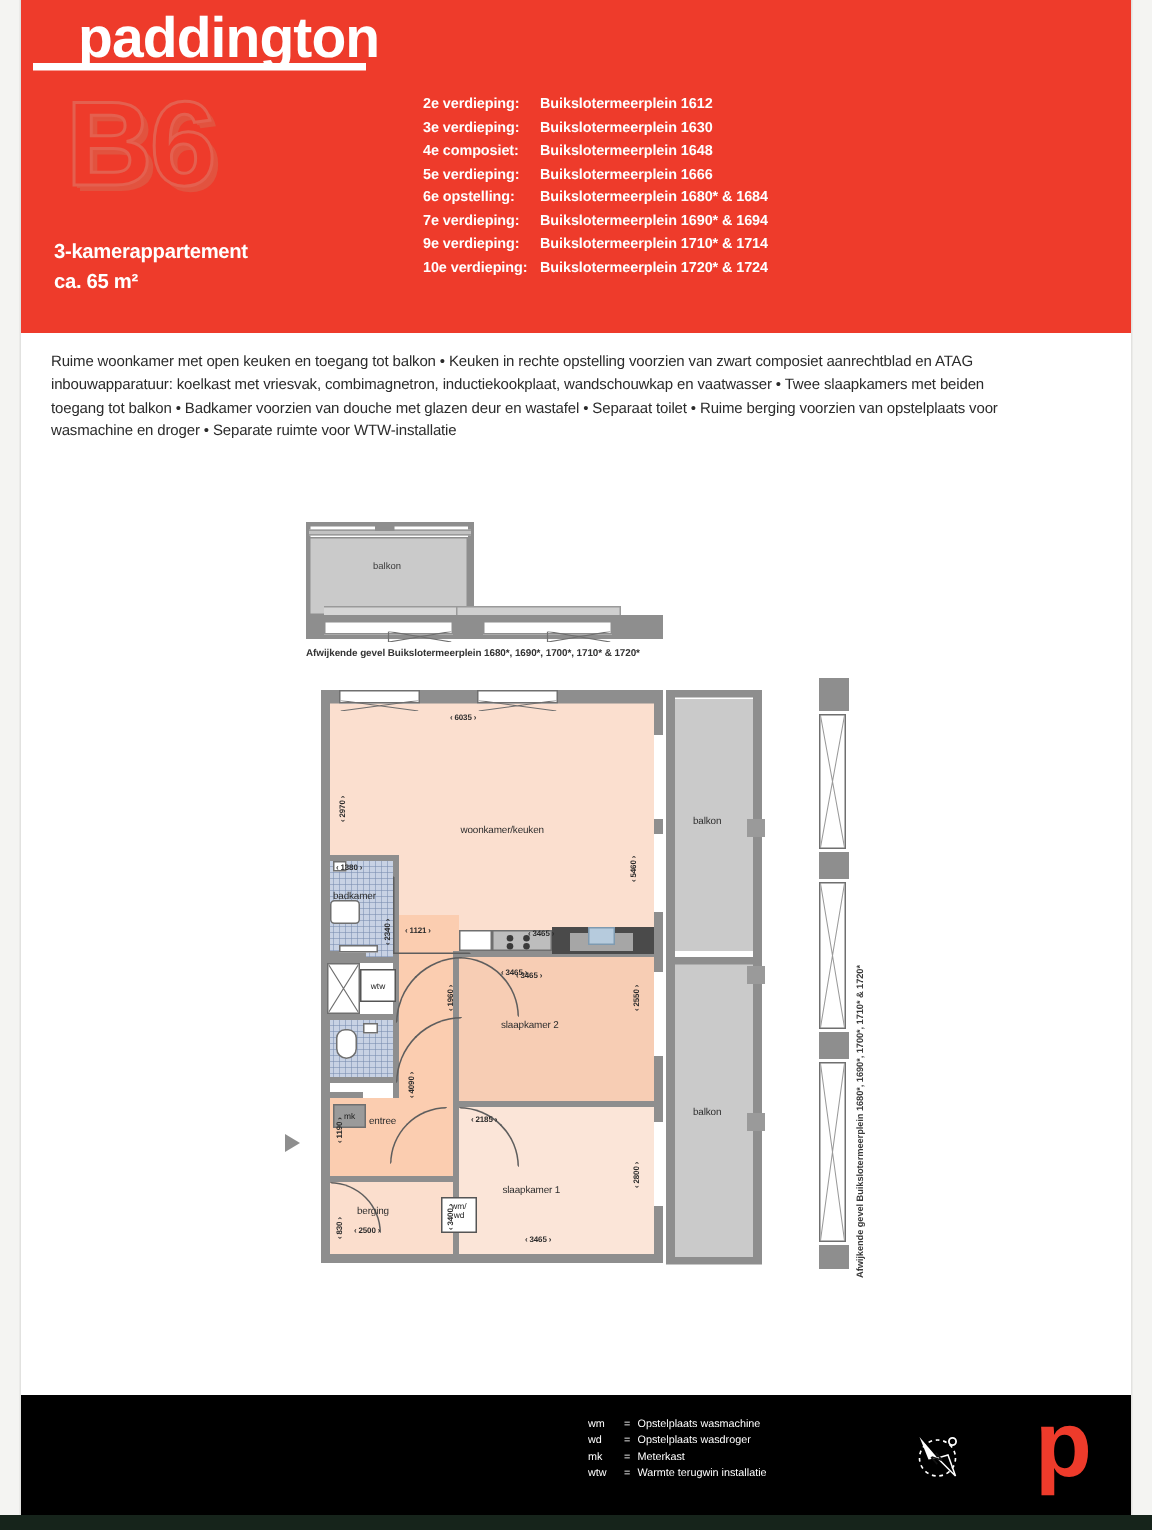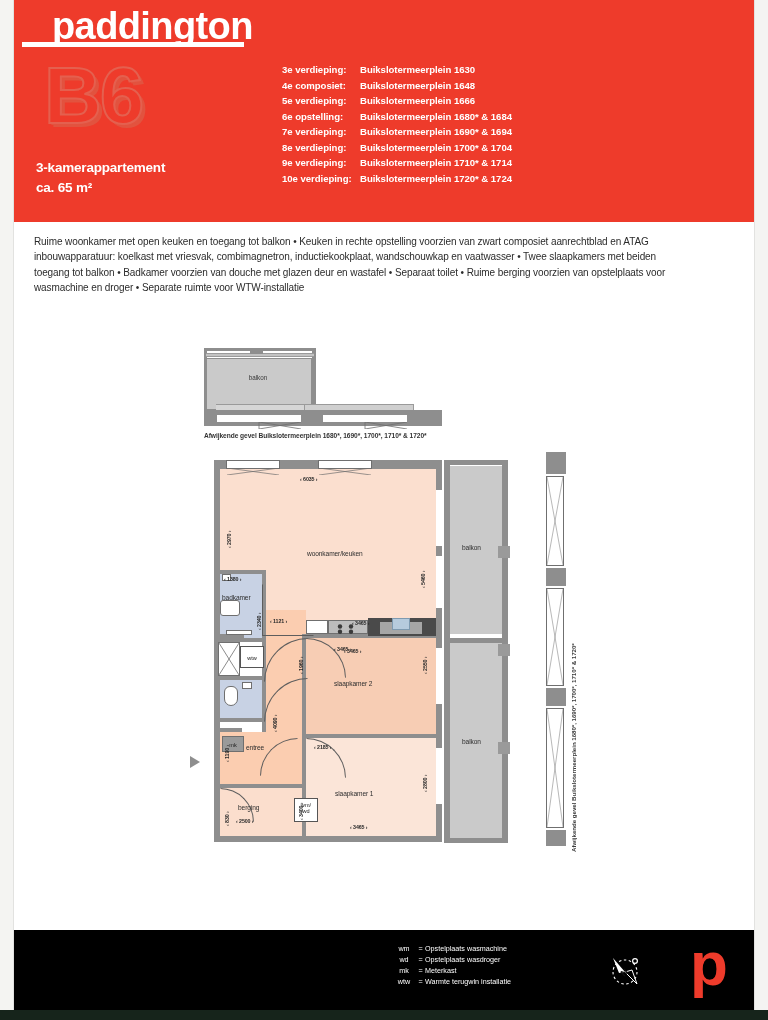--- a/index.html
+++ b/index.html
@@ -100,21 +100,21 @@
   .box-lbl { position: absolute; background: #fff; border: 1px solid #555; font-size: 5.6px; text-align: center; color: #222; line-height: 1.05; }
   .mk-box { position: absolute; background: #9a9a9a; border: 1px solid #6f6f6f; font-size: 5.6px; text-align: center; color: #1c1c1c; }
 
   .entrance-arrow { position: absolute; left: 0; top: 0; width: 0; height: 0;
     border-left: 10px solid #8e8e8e; border-top: 6px solid transparent; border-bottom: 6px solid transparent; }
 
   .sidecaption { position: absolute; font-size: 6.2px; font-weight: bold; color: #3a3a3a;
     white-space: nowrap; transform: rotate(-90deg); transform-origin: left top; letter-spacing: -0.05px; }
 
   
-  .footer { position: absolute; left: 0; top: 930px; width: 740px; height: 80px; background: #000; text-align: center; }
+  .footer { position: absolute; left: 0; top: 930px; width: 740px; height: 80px; background: #000; }
   .legend { position: absolute; left: 378px; top: 14px; }
   .legrow { display: flex; font-size: 7.2px; color: #fff; line-height: 1.52; }
   .legrow .k { width: 24px; flex: 0 0 24px; }
   .legrow .eq { width: 9px; flex: 0 0 9px; }
   .compass { position: absolute; left: 590px; top: 18px; width: 42px; height: 42px; }
   .plogo { position: absolute; left: 676px; top: 10px; color: #ee3b2b; font-size: 62px; font-weight: bold; line-height: 0.78; font-family: "Liberation Sans", sans-serif; }
 </style>
 </head>
 <body>
 
@@ -127,42 +127,42 @@
     <div class="header">
       <div class="brand-rule"></div>
       <div class="brand">paddington</div>
       <div class="bigcode">B6</div>
       <div class="subtitle">
         <div>3-kamerappartement</div>
         <div>ca. 65 m²</div>
       </div>
       <div class="floorlist" id="floorlist">
           <div class="floorrow">
+            <span class="fl">2e verdieping:</span>
+            <span class="ad">Buikslotermeerplein 1612</span>
+          </div>
+          <div class="floorrow">
             <span class="fl">3e verdieping:</span>
             <span class="ad">Buikslotermeerplein 1630</span>
           </div>
           <div class="floorrow">
             <span class="fl">4e composiet:</span>
             <span class="ad">Buikslotermeerplein 1648</span>
           </div>
           <div class="floorrow">
             <span class="fl">5e verdieping:</span>
             <span class="ad">Buikslotermeerplein 1666</span>
           </div>
           <div class="floorrow">
             <span class="fl">6e opstelling:</span>
             <span class="ad">Buikslotermeerplein 1680* &amp; 1684</span>
           </div>
           <div class="floorrow">
             <span class="fl">7e verdieping:</span>
             <span class="ad">Buikslotermeerplein 1690* &amp; 1694</span>
-          </div>
-          <div class="floorrow">
-            <span class="fl">8e verdieping:</span>
-            <span class="ad">Buikslotermeerplein 1700* &amp; 1704</span>
           </div>
           <div class="floorrow">
             <span class="fl">9e verdieping:</span>
             <span class="ad">Buikslotermeerplein 1710* &amp; 1714</span>
           </div>
           <div class="floorrow">
             <span class="fl">10e verdieping:</span>
             <span class="ad">Buikslotermeerplein 1720* &amp; 1724</span>
           </div>
         </div>

